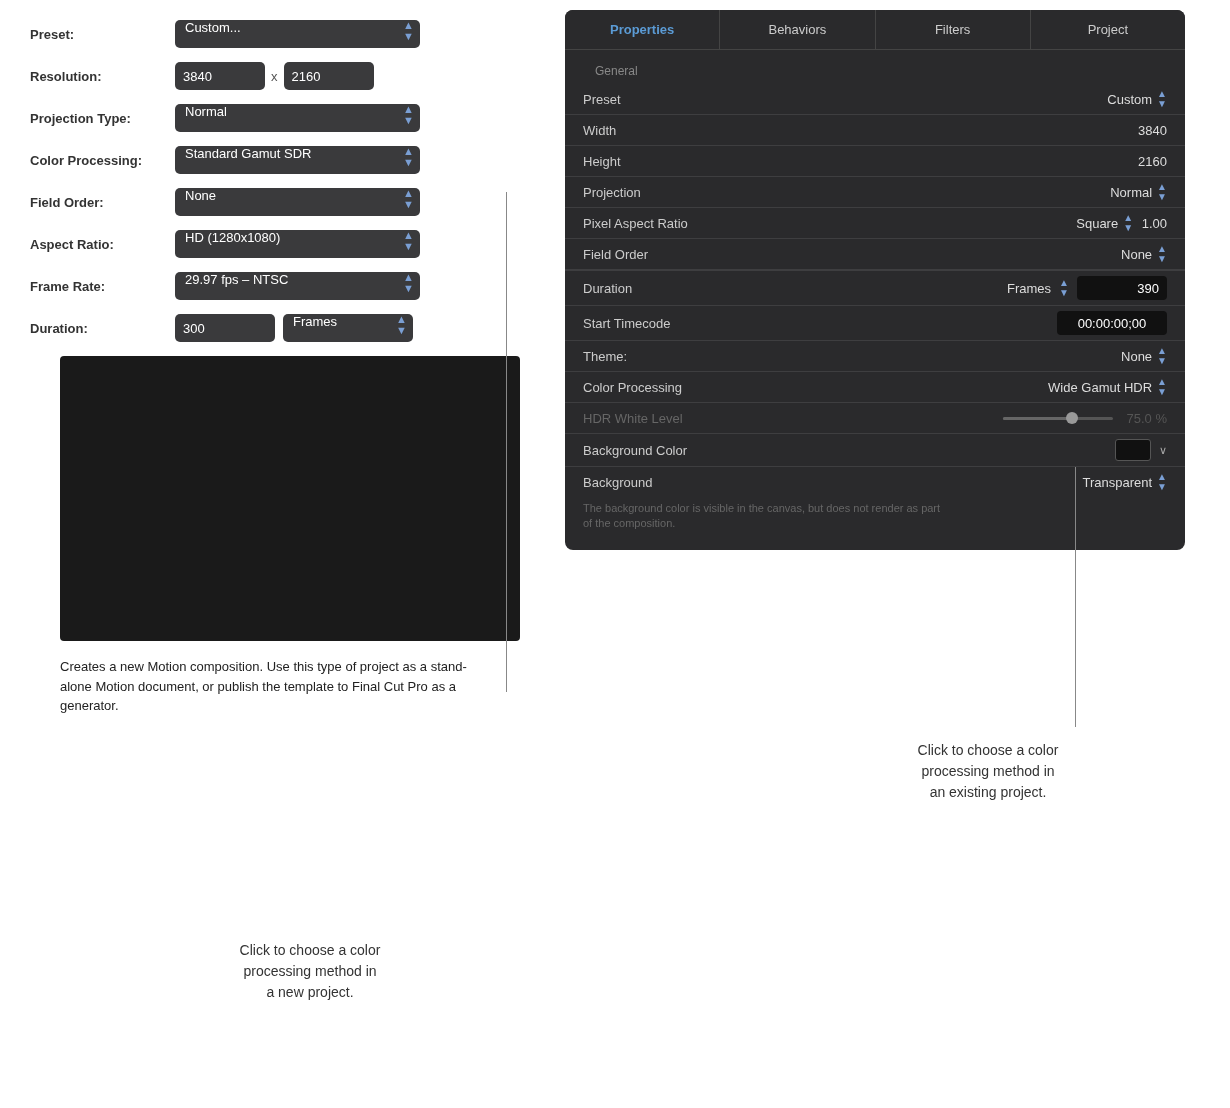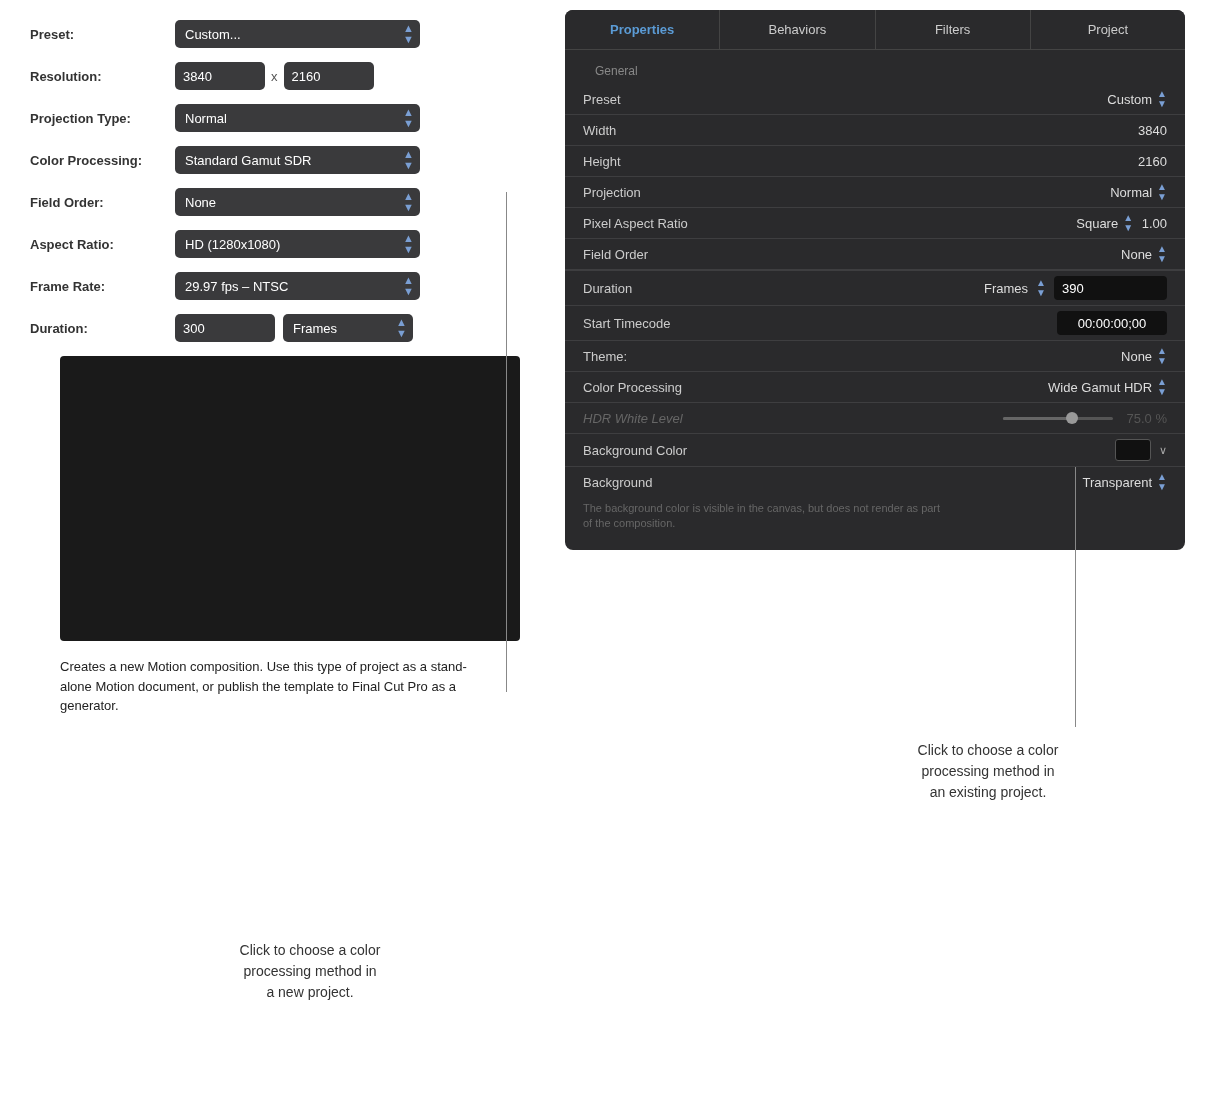--- a/index.html
+++ b/index.html
@@ -59,21 +59,20 @@
     }
 
     .duration-row {
       display: flex;
       align-items: center;
       gap: 8px;
     }
 
     .select-wrapper {
       display: flex;
-      align-items: center;
       background: #3a3a3c;
       border-radius: 5px;
       height: 28px;
       padding: 0 6px 0 10px;
       width: 245px;
     }
 
     .select-text {
       flex: 1;
       color: #fff;
@@ -183,21 +182,20 @@
     }
 
     .prop-name {
       color: #ccc;
       font-size: 13px;
       min-width: 160px;
     }
 
     .prop-name.dimmed {
       color: #666;
-      font-style: italic;
     }
 
     .prop-value {
       color: #ddd;
       font-size: 13px;
       margin-left: auto;
       display: flex;
       align-items: center;
       gap: 5px;
     }
@@ -215,22 +213,22 @@
     }
 
     .prop-input-dark {
       background: #111;
       color: #fff;
       border: none;
       border-radius: 4px;
       padding: 3px 8px;
       font-size: 13px;
       height: 24px;
-      width: 113px;
-      text-align: left;
+      width: 90px;
+      text-align: right;
     }
 
     .color-swatch {
       width: 36px;
       height: 22px;
       background: #111;
       border-radius: 3px;
       border: 1px solid #555;
       display: inline-block;
     }

